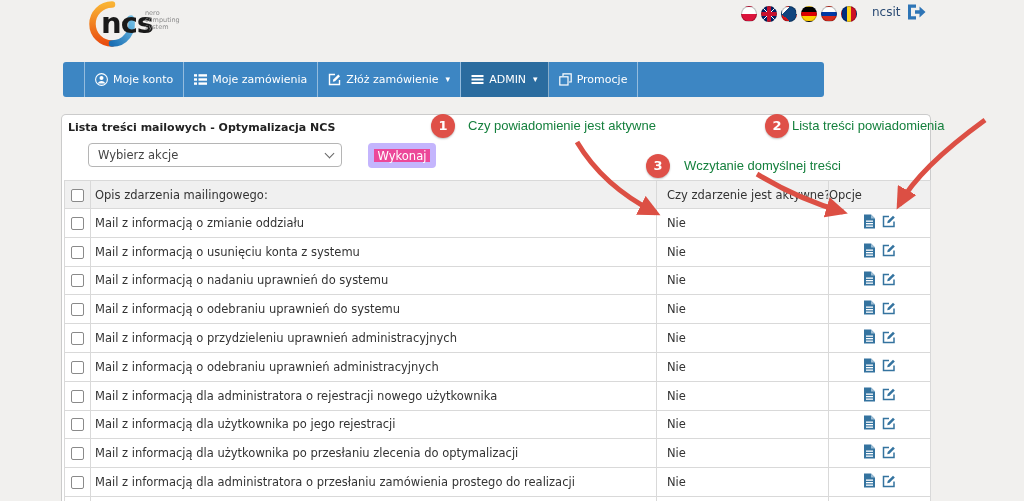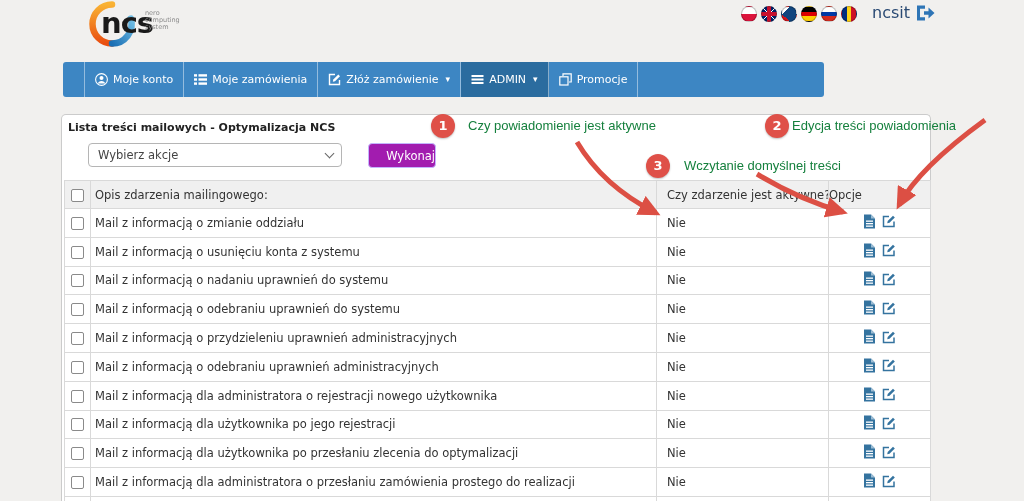--- a/index.html
+++ b/index.html
@@ -17,21 +17,21 @@
       linear-gradient(to right, transparent 38%, #c8102e 38% 62%, transparent 62%),
       conic-gradient(#012169 0 40deg,#fff 40deg 50deg,#012169 50deg 130deg,#fff 130deg 140deg,#012169 140deg 220deg,#fff 220deg 230deg,#012169 230deg 310deg,#fff 310deg 320deg,#012169 320deg 360deg); }
   .flag-cz { background:
       conic-gradient(from 45deg at 0% 50%, #11457e 0 90deg, transparent 90deg),
       linear-gradient(#ffffff 50%, #d7141a 50%); }
   .flag-de { background:linear-gradient(#000 33%, #dd0000 33% 66%, #ffce00 66%); }
   .flag-ru { background:linear-gradient(#ffffff 33%, #0039a6 33% 66%, #d52b1e 66%); }
   .flag-ro { background:linear-gradient(to right, #002b7f 33%, #fcd116 33% 66%, #ce1126 66%); }
 
   .user-area { position:absolute; left:872px; top:3px; display:flex; align-items:center; gap:5px; }
-  .user-name { font-size:16px; color:#2a4a73; cursor:pointer; }
+  .user-name { font-size:12px; color:#2a4a73; cursor:pointer; }
 
   
   .nav { position:absolute; left:63px; top:62px; width:761px; height:35px;
          background:#3d86c3; border-radius:3px; display:flex; align-items:stretch; }
   .nav-spacer { width:22px; border-right:1px solid rgba(255,255,255,0.45); }
   .nav-item { display:flex; align-items:center; gap:5px; padding:0 10px;
               color:#fff; font-size:11px; cursor:pointer; white-space:nowrap;
               border-right:1px solid rgba(255,255,255,0.45); }
   .nav-item.active { background:#2b6c9f; }
   .nav-item svg { flex:0 0 auto; }
@@ -43,22 +43,22 @@
            border-radius:5px 5px 0 0; }
   .panel-title { position:absolute; left:6px; top:6px; font-size:11px; font-weight:bold; color:#222; }
   .select-wrap { position:absolute; left:26px; top:28px; width:254px; height:24px; }
   .actions-select { width:100%; height:100%; -webkit-appearance:none; appearance:none;
            border:1px solid #b5b5b5; border-radius:4px; background:#fff; color:#444;
            font-size:11.5px; padding:0 22px 0 9px; font-family:inherit; }
   .select-chevron { position:absolute; right:9px; top:7px; width:7px; height:7px;
            border-right:1.5px solid #666; border-bottom:1.5px solid #666;
            transform:rotate(45deg); pointer-events:none; }
   .exec-btn { position:absolute; left:306px; top:28px; width:68px; height:25px;
-           background:#a21caf; border:1px solid #c4b5fd; border-radius:4px;
-           color:#fff; font-size:11.5px; font-family:inherit; cursor:pointer;text-align:right; }
+           background:#ec4899; border:6px solid #c4b5fd; border-radius:4px;
+           color:#fff; font-size:11.5px; font-family:inherit; cursor:pointer; }
 
   
   .mail-table { position:absolute; left:2px; top:65px; width:866px;
            border-collapse:collapse; table-layout:fixed; font-size:11.5px; color:#333; }
   .mail-table th, .mail-table td { border:1px solid #d9d9d9; overflow:hidden; white-space:nowrap; }
   .mail-table thead th { height:28px; background:#f0f0f0; font-weight:normal; text-align:left; }
   .mail-table tbody td { height:28.8px; background:#fff; }
   .col-cb  { width:26px; text-align:center; }
   .col-desc{ width:566px; padding-left:4px; }
   .col-act { width:172px; padding-left:10px; }
@@ -456,21 +456,21 @@
     </td>
   </tr>
 </tbody>
     </table>
   </section>
 
   <div class="ann-circle" style="left:431px;top:114px;">1</div>
   <div class="ann-label" style="left:468px;top:118px;">Czy powiadomienie jest aktywne</div>
 
   <div class="ann-circle" style="left:765px;top:114px;">2</div>
-  <div class="ann-label" style="left:792px;top:118px;">Edycja treści powiadomienia</div>
+  <div class="ann-label" style="left:792px;top:118px;">Lista treści powiadomienia</div>
 
   <div class="ann-circle" style="left:646px;top:154px;">3</div>
   <div class="ann-label" style="left:684px;top:158px;">Wczytanie domyślnej treści</div>
 
   <svg class="arrows" width="1024" height="501" viewBox="0 0 1024 501">
     <defs>
       <marker id="ah" markerWidth="4.6" markerHeight="4.2" refX="3.4" refY="2.1" orient="auto">
         <path d="M0,0 L4.4,2.1 L0,4.2 z" fill="#dc4f44"></path>
       </marker>
     </defs>

